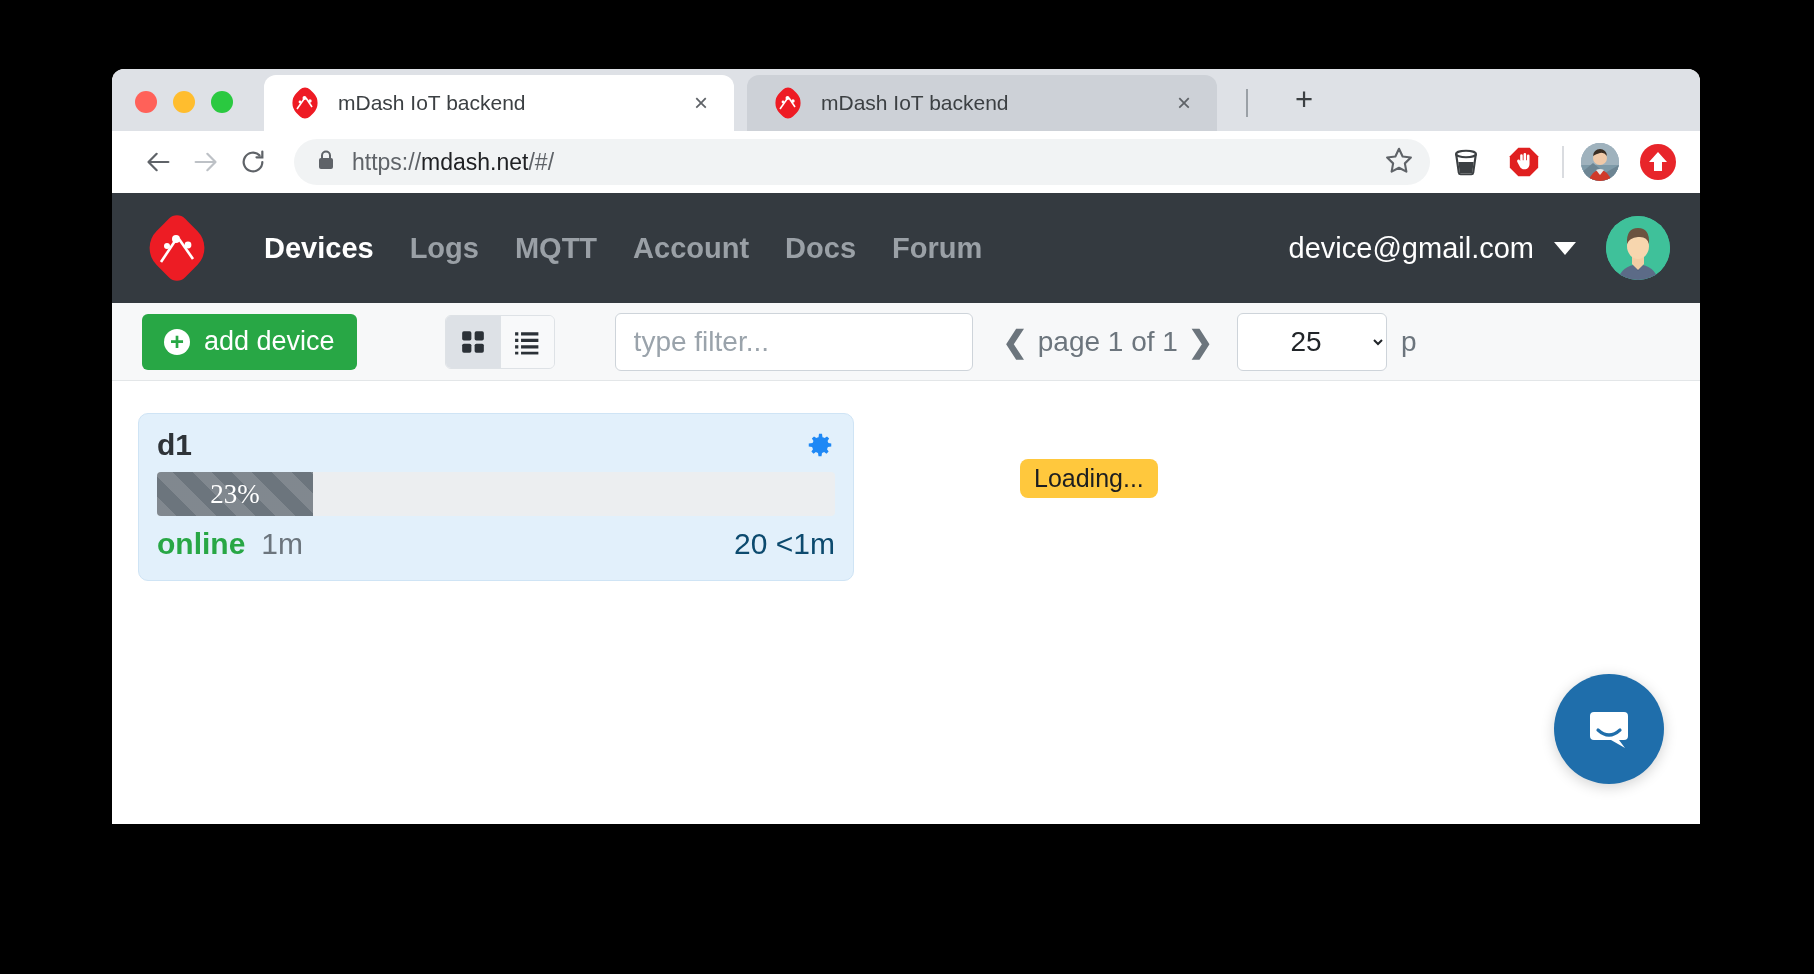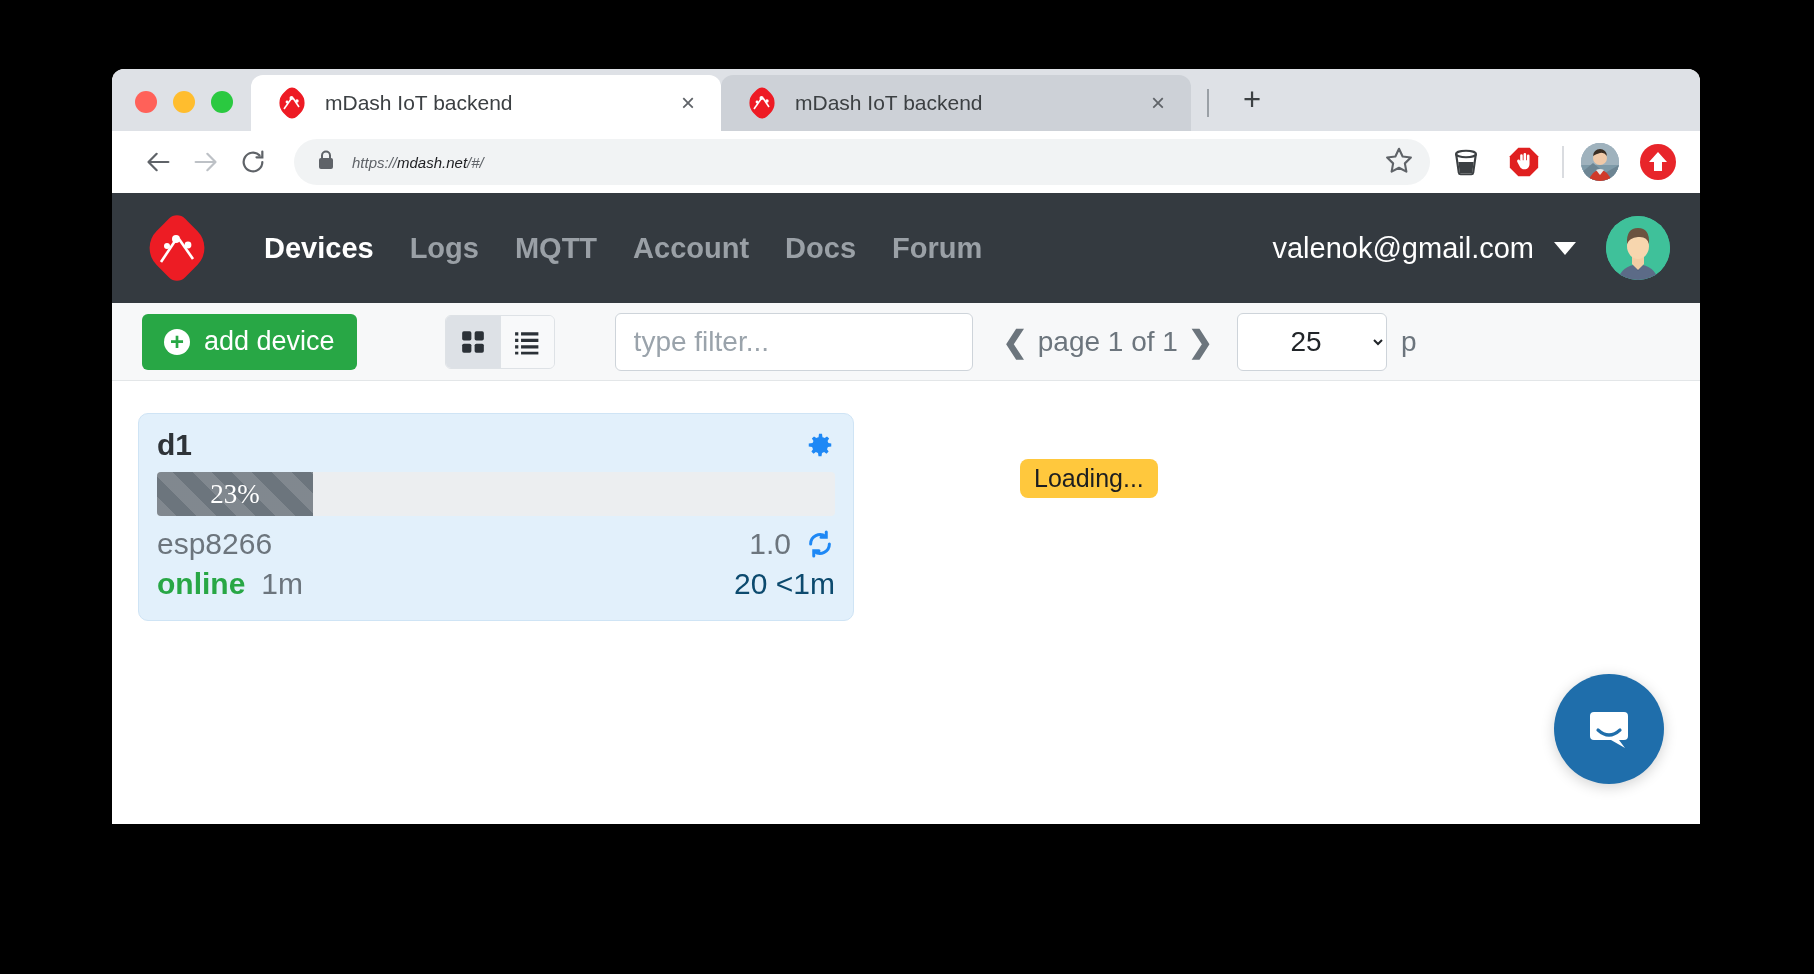--- a/index.html
+++ b/index.html
@@ -20,20 +20,21 @@
     overflow: hidden;
   }
 
   
   #tab-strip {
     height: 62px;
     background: #dee1e6;
     display: flex;
     align-items: flex-end;
     position: relative;
+    gap: 13px;
   }
   #traffic-lights {
     display: flex; align-items: center; gap: 16px;
     padding: 0 18px 18px 23px;
   }
   .light { width: 22px; height: 22px; border-radius: 50%; }
   .light.red { background: #ff6159; }
   .light.yellow { background: #ffbd2e; }
   .light.green { background: #2ac940; }
 
@@ -99,22 +100,22 @@
     height: 46px;
     background: #f1f3f4;
     border-radius: 23px;
     display: flex; align-items: center;
     padding: 0 16px 0 22px;
     margin-left: 18px;
     min-width: 0;
   }
   #lock-icon { margin-right: 16px; flex: 0 0 auto; }
   #url-text {
-    flex: 1; font-size: 15px; color: #5f6368;
-    white-space: nowrap; overflow: hidden; font-style: italic;
+    flex: 1; font-size: 23px; color: #5f6368;
+    white-space: nowrap; overflow: hidden;
   }
   #url-text .host { color: #202124; }
   #bookmark-star { margin-left: 10px; flex: 0 0 auto; cursor: pointer; }
   .ext-icon {
     width: 44px; height: 44px;
     display: flex; align-items: center; justify-content: center;
     margin-left: 14px; flex: 0 0 auto; cursor: pointer;
   }
   #ext-sep { width: 2px; height: 32px; background: #dadce0; margin-left: 16px; }
   .avatar-img {
@@ -472,21 +473,21 @@
       </span>
 
       <span class="nav-link active">Devices</span>
       <span class="nav-link bold">Logs</span>
       <span class="nav-link bold">MQTT</span>
       <span class="nav-link bold">Account</span>
       <span class="nav-link bold">Docs</span>
       <span class="nav-link bold">Forum</span>
 
       <span id="nav-right">
-        <span id="user-email">valenok@gmail.com</span>
+        <span id="user-email">device@gmail.com</span>
         <span id="user-caret"></span>
         <span id="user-avatar">
           <svg width="64" height="64" viewBox="0 0 64 64">
             <circle cx="32" cy="32" r="32" fill="#3fc19a"></circle>
             <path d="M12 64 q3-14 20-16 q17 2 20 16z" fill="#5c6b87"></path>
             <path d="M26 46 l6 9 6-9 q-6-3-12 0z" fill="#4a5873"></path>
             <path d="M26 38 h12 v10 l-6 6 -6-6z" fill="#f3cda4"></path>
             <ellipse cx="32" cy="30" rx="11" ry="13" fill="#f7d6ae"></ellipse>
             <path d="M21 28 q-1-16 11-16 q12 0 11 16 q-2-8-11-7 -9 1-11 7z" fill="#6b5340"></path>
           </svg>
@@ -552,33 +553,20 @@
             </svg>
           </span>
         </div>
 
         <div id="progress-track">
           <div id="progress-fill" style="width: 23%; font-family: Liberation Serif, serif;">
             <span>23%</span>
           </div>
         </div>
 
-        <div class="card-row">
-          <span>esp8266</span>
-          <span class="spacer"></span>
-          <span id="card-fw">1.0</span>
-          <span id="card-sync">
-            <svg width="30" height="30" viewBox="0 0 24 24" fill="none" stroke="#1e88f5" stroke-width="2.4" stroke-linecap="round">
-              <path d="M4.5 12a7.5 7.5 0 0 1 12-6"></path>
-                <polyline points="17,2.4 17,6.6 12.8,6.6"></polyline>
-              <path d="M19.5 12a7.5 7.5 0 0 1-12 6"></path>
-                <polyline points="7,21.6 7,17.4 11.2,17.4"></polyline>
-            </svg>
-          </span>
-        </div>
 
         <div class="card-row">
           <span id="card-status">online</span>
           <span id="card-uptime">1m</span>
           <span class="spacer"></span>
           <span id="card-stats">20 &lt;1m</span>
         </div>
       </div>
     </div>
 

